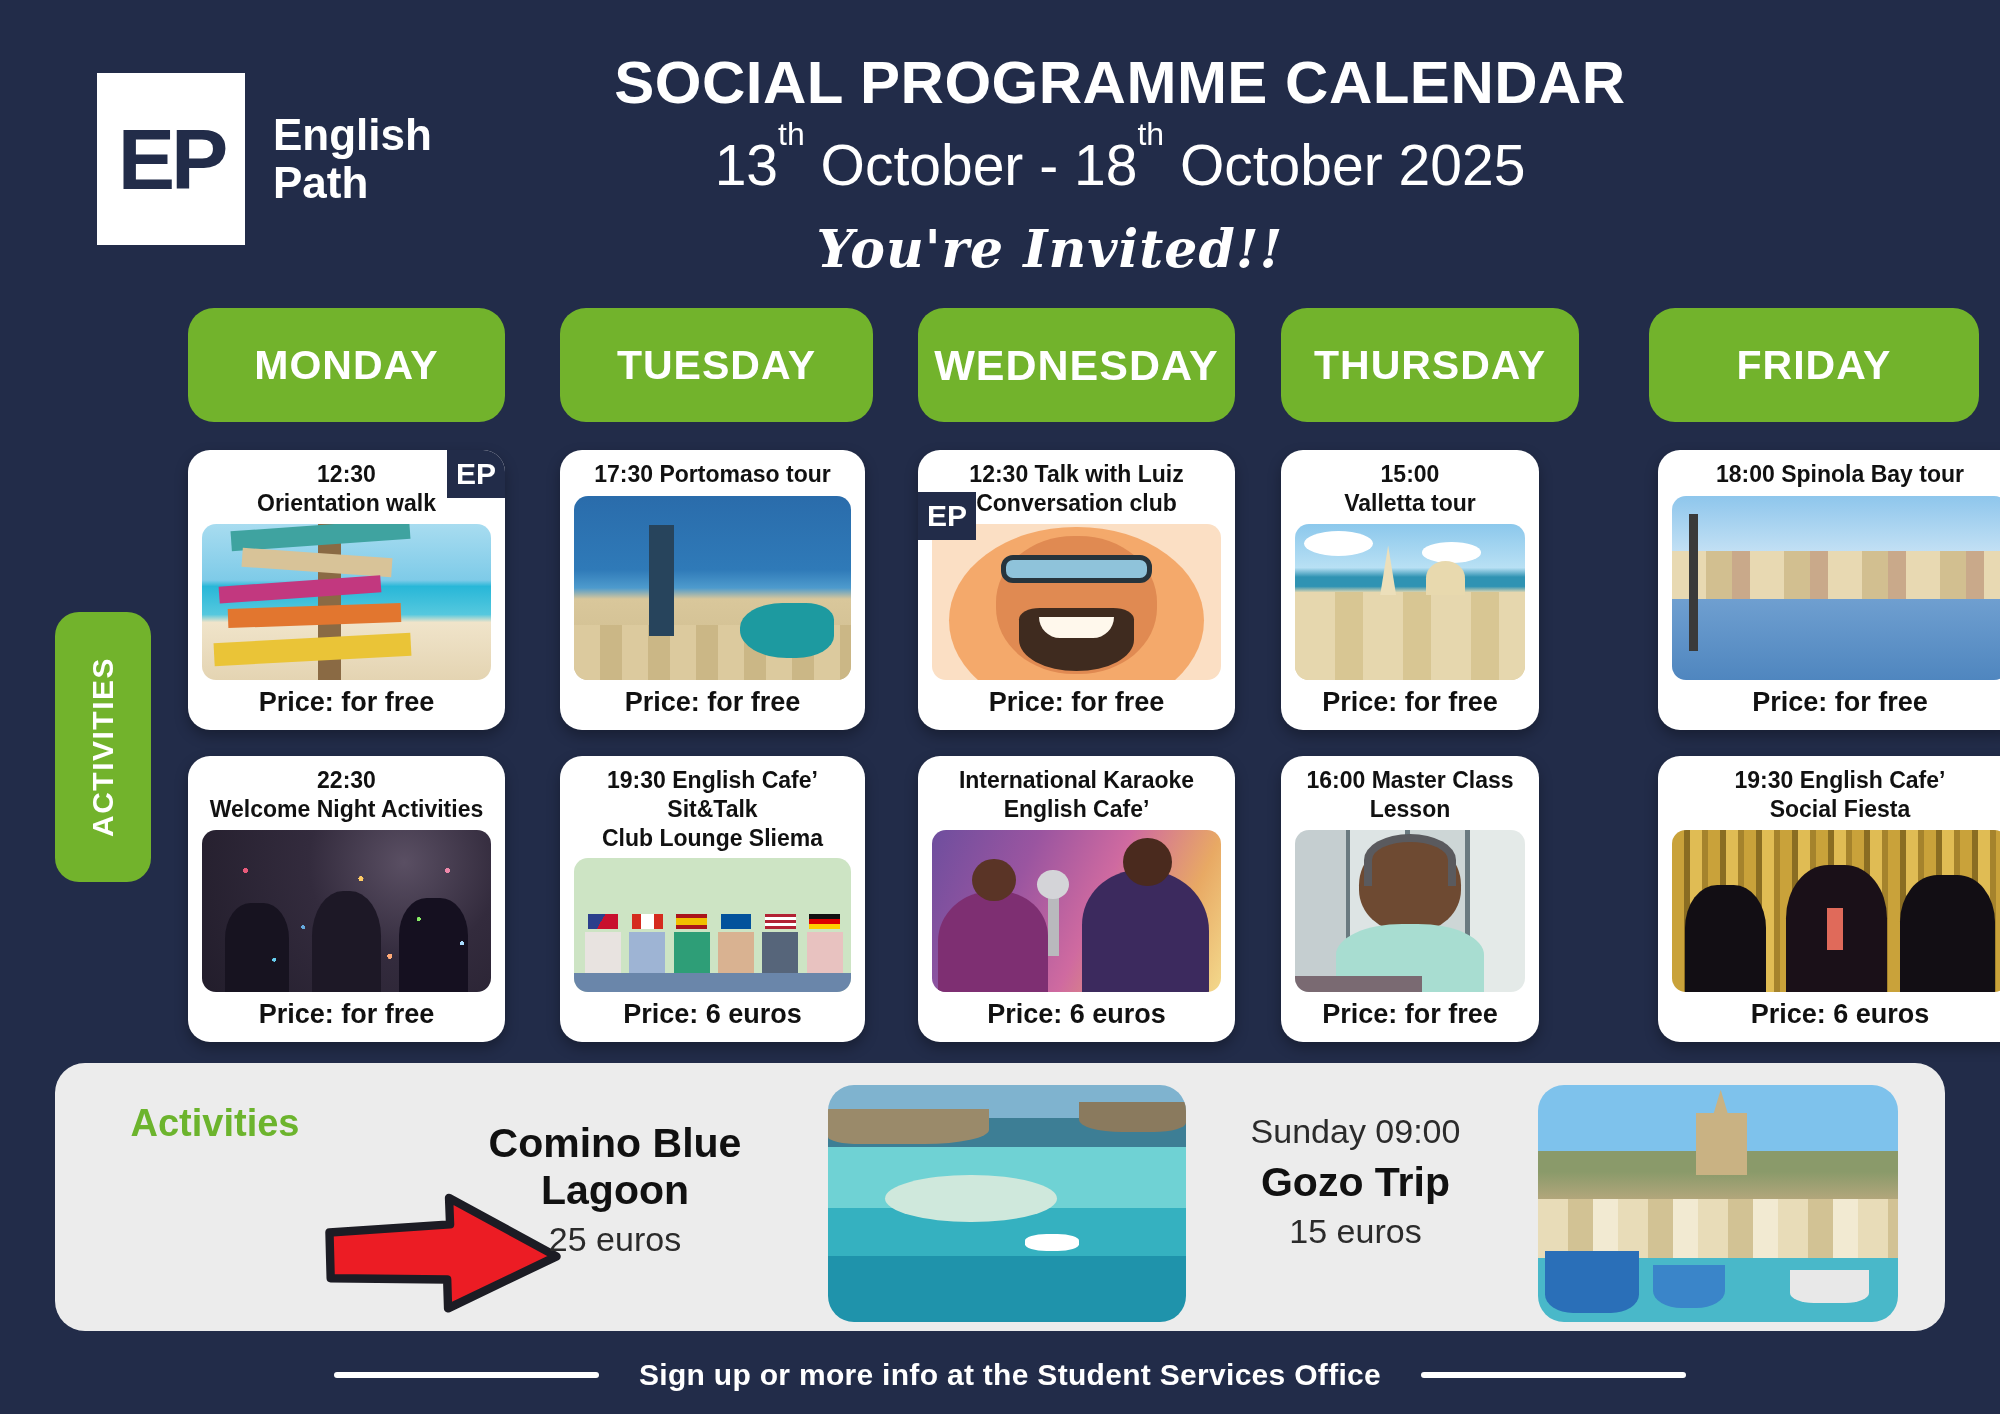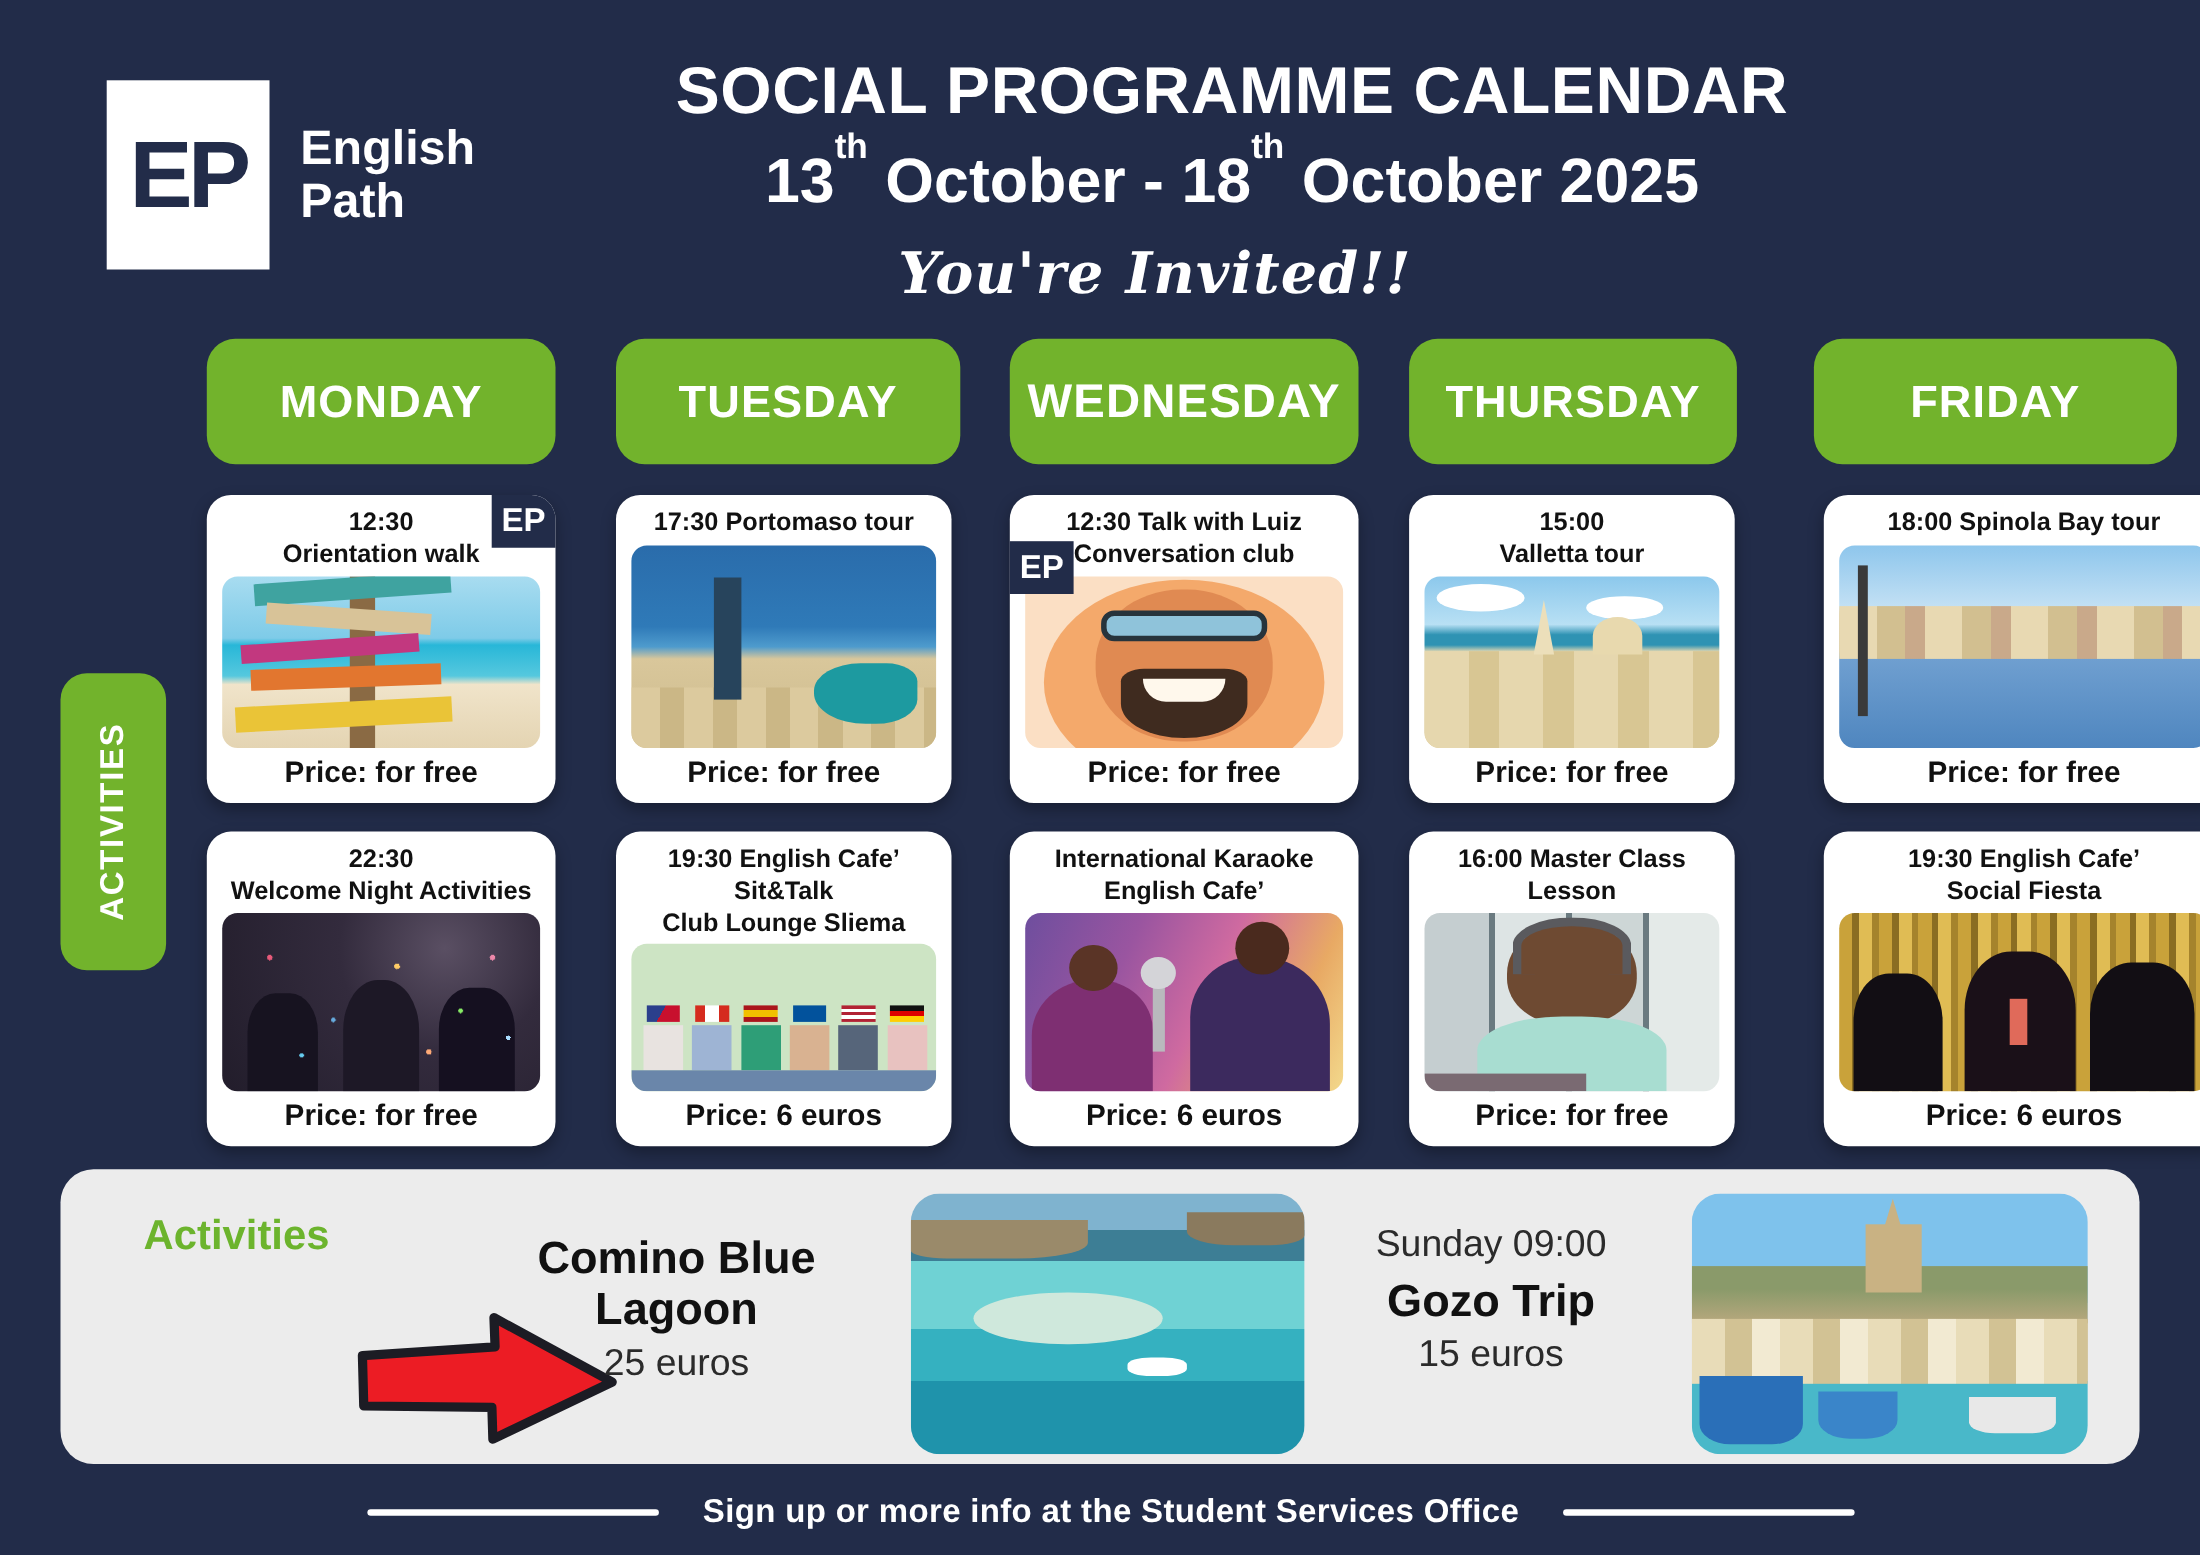--- a/index.html
+++ b/index.html
@@ -9,21 +9,21 @@
   
   .logo{position:absolute;left:97px;top:73px;display:flex;gap:28px;align-items:center;}
   .logo-box{width:148px;height:172px;background:#ffffff;display:flex;align-items:center;justify-content:center;}
   .logo-ep{color:#222c49;font-size:86px;font-weight:800;letter-spacing:-4px;}
   .brand{color:#fff;font-size:44px;font-weight:700;line-height:1.08;}
   .brand span{display:block;}
 
   .title{position:absolute;left:250px;right:10px;top:48px;text-align:center;color:#fff;
          font-size:60px;font-weight:800;letter-spacing:.5px;}
   .dateline{position:absolute;left:250px;right:10px;top:132px;text-align:center;color:#fff;
-            font-size:57px;font-weight:700;}
+            font-size:57px;font-weight:400;}
   .dateline sup{font-size:32px;position:relative;top:-20px;}
   .invite{position:absolute;left:110px;right:10px;top:218px;text-align:center;color:#fff;
           font-family:"DejaVu Serif","Liberation Serif",serif;font-style:italic;font-weight:700;
           font-size:52px;letter-spacing:1px;}
 
   
   .daybtn{position:absolute;top:308px;height:114px;background:#72b32c;border-radius:26px;color:#fff;
           display:flex;align-items:center;justify-content:center;font-weight:800;font-size:41px;letter-spacing:1px;}
   .d0{left:188px;width:317px}.d1{left:560px;width:313px}.d2{left:918px;width:317px;font-size:43px}
   .d3{left:1281px;width:298px}.d4{left:1649px;width:330px}
@@ -31,21 +31,21 @@
   
   .activ{position:absolute;left:55px;top:612px;width:96px;height:270px;background:#72b32c;border-radius:24px;
          display:flex;align-items:center;justify-content:center;}
   .activ span{transform:rotate(-90deg);color:#fff;font-weight:800;font-size:30px;letter-spacing:1.5px;white-space:nowrap;}
 
   
   .card{position:absolute;background:#fff;border-radius:22px;box-shadow:0 6px 14px rgba(0,0,0,.3);
         display:flex;flex-direction:column;padding:10px 14px 12px;box-sizing:border-box;}
   .r1{top:450px;height:280px}.r2{top:756px;height:286px}
   .c0{left:188px;width:317px}.c1{left:560px;width:305px}.c2{left:918px;width:317px}
-  .c3{left:1281px;width:296px}.c4{left:1658px;width:364px}
+  .c3{left:1281px;width:258px}.c4{left:1658px;width:364px}
   .card-title{font-weight:700;font-size:23px;line-height:1.25;text-align:center;color:#111;min-height:30px;}
   .card-title .t1,.card-title .t2{display:block;}
   .card-price{font-weight:700;font-size:27px;text-align:center;color:#111;margin-top:7px;}
   .ep-badge{position:absolute;width:58px;height:48px;background:#222c49;color:#fff;font-weight:800;
             display:flex;align-items:center;justify-content:center;font-size:30px;z-index:3;}
   .bdg-right{top:0;right:0;border-radius:0 22px 0 0;}
   .bdg-left{top:42px;left:0;}
 
   
   .ph{position:relative;flex:1;margin-top:6px;border-radius:14px;overflow:hidden;}

